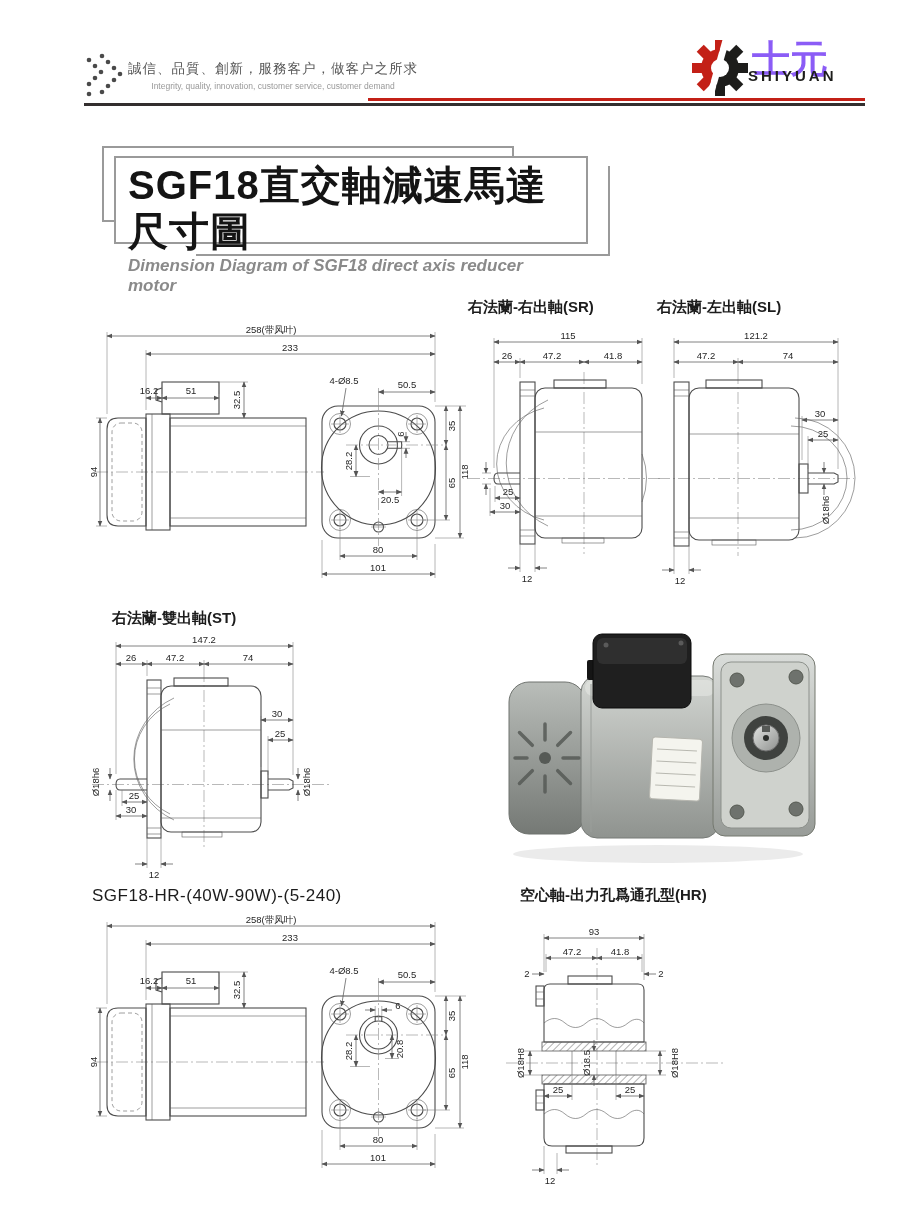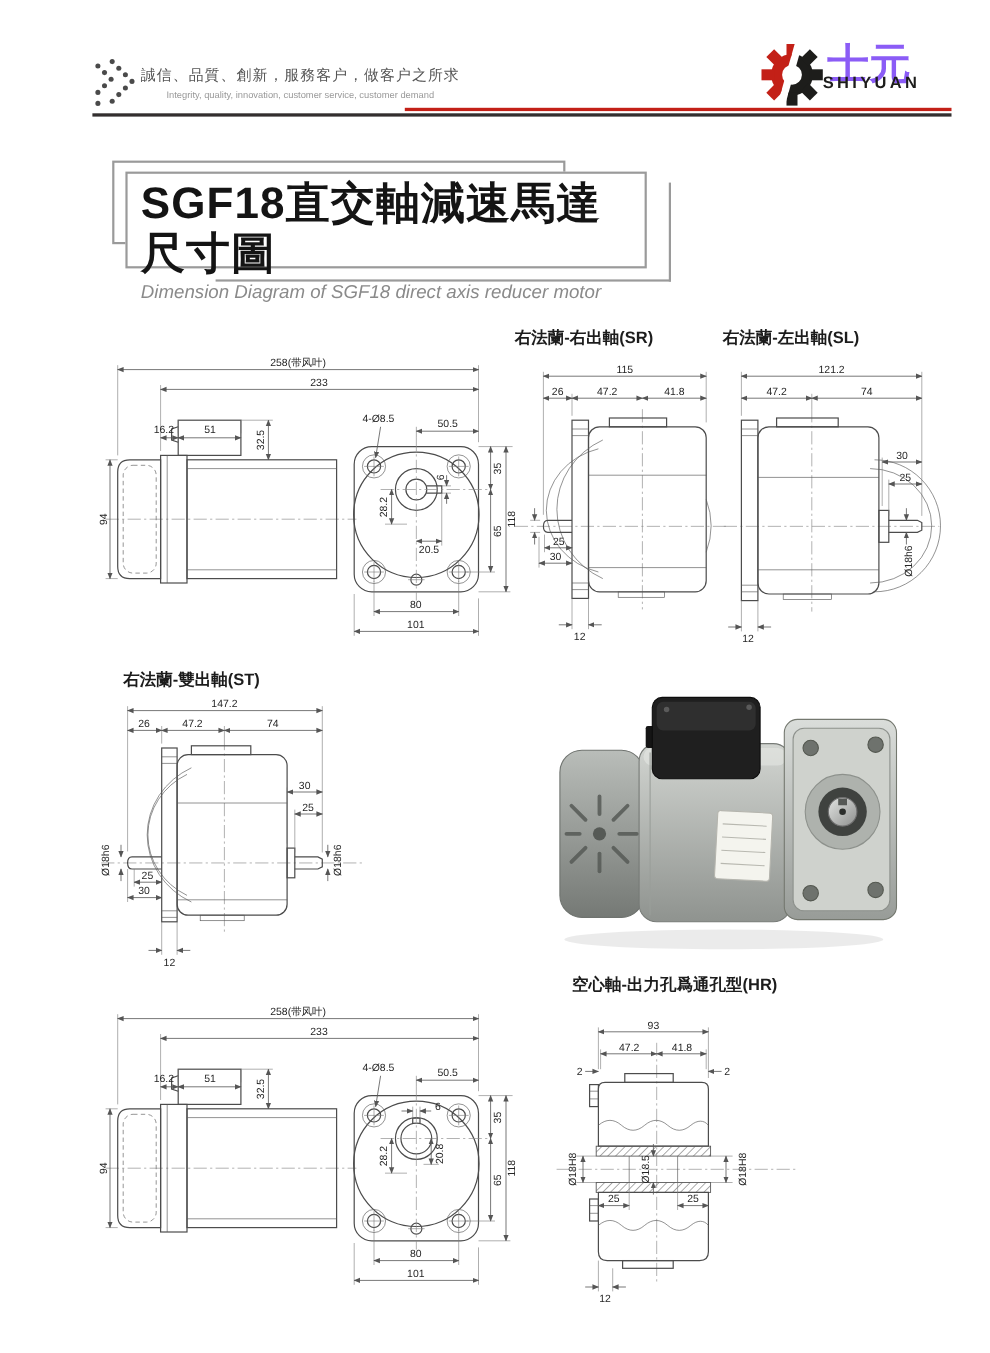--- a/index.html
+++ b/index.html
@@ -12,21 +12,21 @@
   .brand-zh{font-size:38px;font-weight:bold;color:#8b5cf6;line-height:1;}
   .brand-en{font-size:15px;font-weight:bold;color:#1d1d1b;letter-spacing:3px;margin-top:2px;}
   .rule-black{position:absolute;left:84px;top:103px;width:781px;height:2.5px;background:#332f2f;}
   .rule-red{position:absolute;left:368px;top:98px;width:497px;height:2.5px;background:#c32017;}
   
   .tb{position:absolute;left:100px;top:146px;width:520px;height:112px;}
   .tb .fa{position:absolute;left:2px;top:0;width:408px;height:72px;border:2px solid #9a9a9a;}
   .tb .fc{position:absolute;left:96px;top:20px;width:412px;height:88px;border-right:2px solid #9a9a9a;border-bottom:2px solid #9a9a9a;}
   .tb .fb{position:absolute;left:14px;top:10px;width:474px;height:88px;background:#fff;border:2px solid #9a9a9a;padding:4px 12px;box-sizing:border-box;}
   .tb h1{margin:0;font-size:40px;font-weight:700;color:#141414;letter-spacing:1px;line-height:1.15;}
-  .tb .sub{font-size:17px;font-weight:normal;font-style:italic;color:#8a8a8a;margin-top:2px;}
+  .tb .sub{font-size:17px;font-weight:bold;font-style:italic;color:#8a8a8a;margin-top:2px;}
   
   .dlabel{position:absolute;font-size:17px;color:#1c1c1c;letter-spacing:.5px;}
   .dlabel-cjk{position:absolute;font-size:15px;font-weight:bold;color:#1c1c1c;}
   
   svg.drawing{position:absolute;}
   .ln{fill:none;stroke:#4c4c4c;stroke-width:1.1;}
   .tn{fill:none;stroke:#5a5a5a;stroke-width:.6;}
   .dim{fill:none;stroke:#5a5a5a;stroke-width:.75;}
   .ext{fill:none;stroke:#7a7a7a;stroke-width:.55;}
   .cl{fill:none;stroke:#8a8a8a;stroke-width:.6;stroke-dasharray:12 3 2 3;}
@@ -98,20 +98,21 @@
     <div class="fc"></div>
     <div class="fb">
       <h1>SGF18直交軸減速馬達尺寸圖</h1>
       <div class="sub">Dimension Diagram of SGF18 direct axis reducer motor</div>
     </div>
   </div>
 
   <div class="dlabel-cjk" style="left:468px;top:298px">右法蘭-右出軸(SR)</div>
   <div class="dlabel-cjk" style="left:657px;top:298px">右法蘭-左出軸(SL)</div>
   <div class="dlabel-cjk" style="left:112px;top:609px">右法蘭-雙出軸(ST)</div>
+  <div class="dlabel" style="left:92px;top:886px">SGF18-HR-(40W-90W)-(5-240)</div>
   <div class="dlabel-cjk" style="left:520px;top:886px">空心軸-出力孔爲通孔型(HR)</div>
 
   <svg class="drawing" style="left:86px;top:322px" width="384" height="270" viewBox="-8 0 384 270">
     <defs>
         <marker id="arA" viewBox="0 0 10 10" refX="9" refY="5" markerWidth="8" markerHeight="8" orient="auto-start-reverse">
           <path d="M0,1L10,5L0,9z" fill="#555"></path>
         </marker>
       </defs>
     <g>
       <line class="cl" x1="2" y1="150" x2="230" y2="150"></line>

